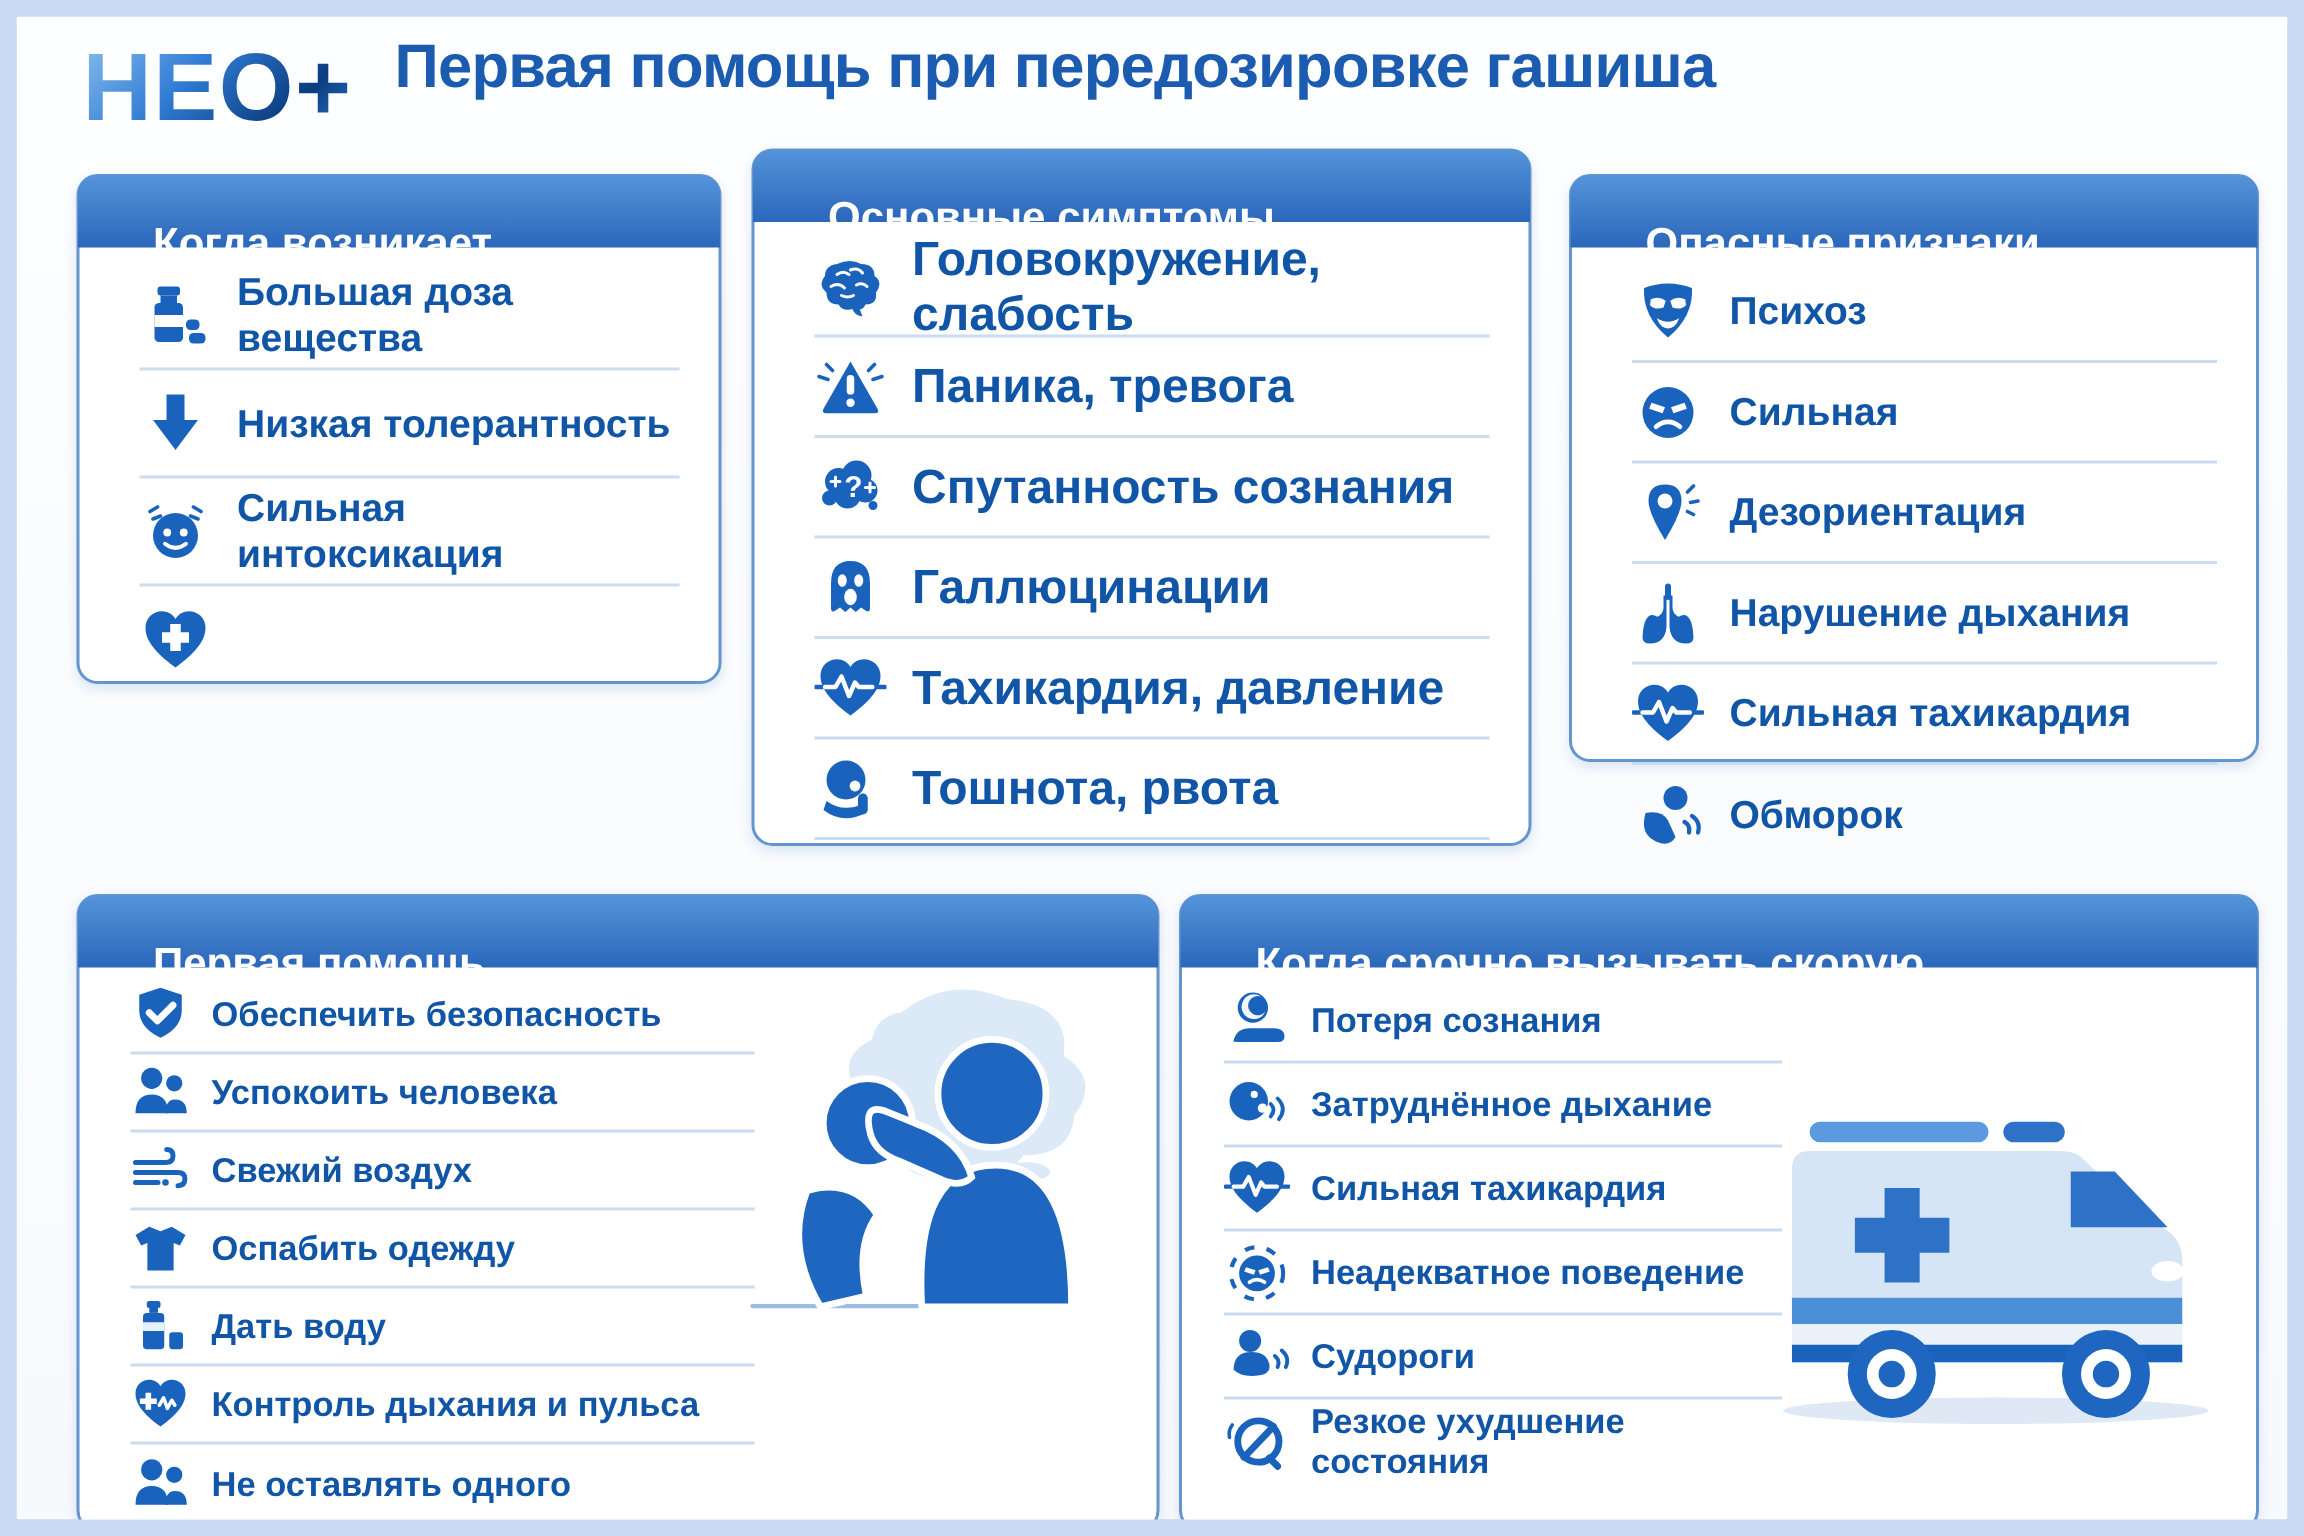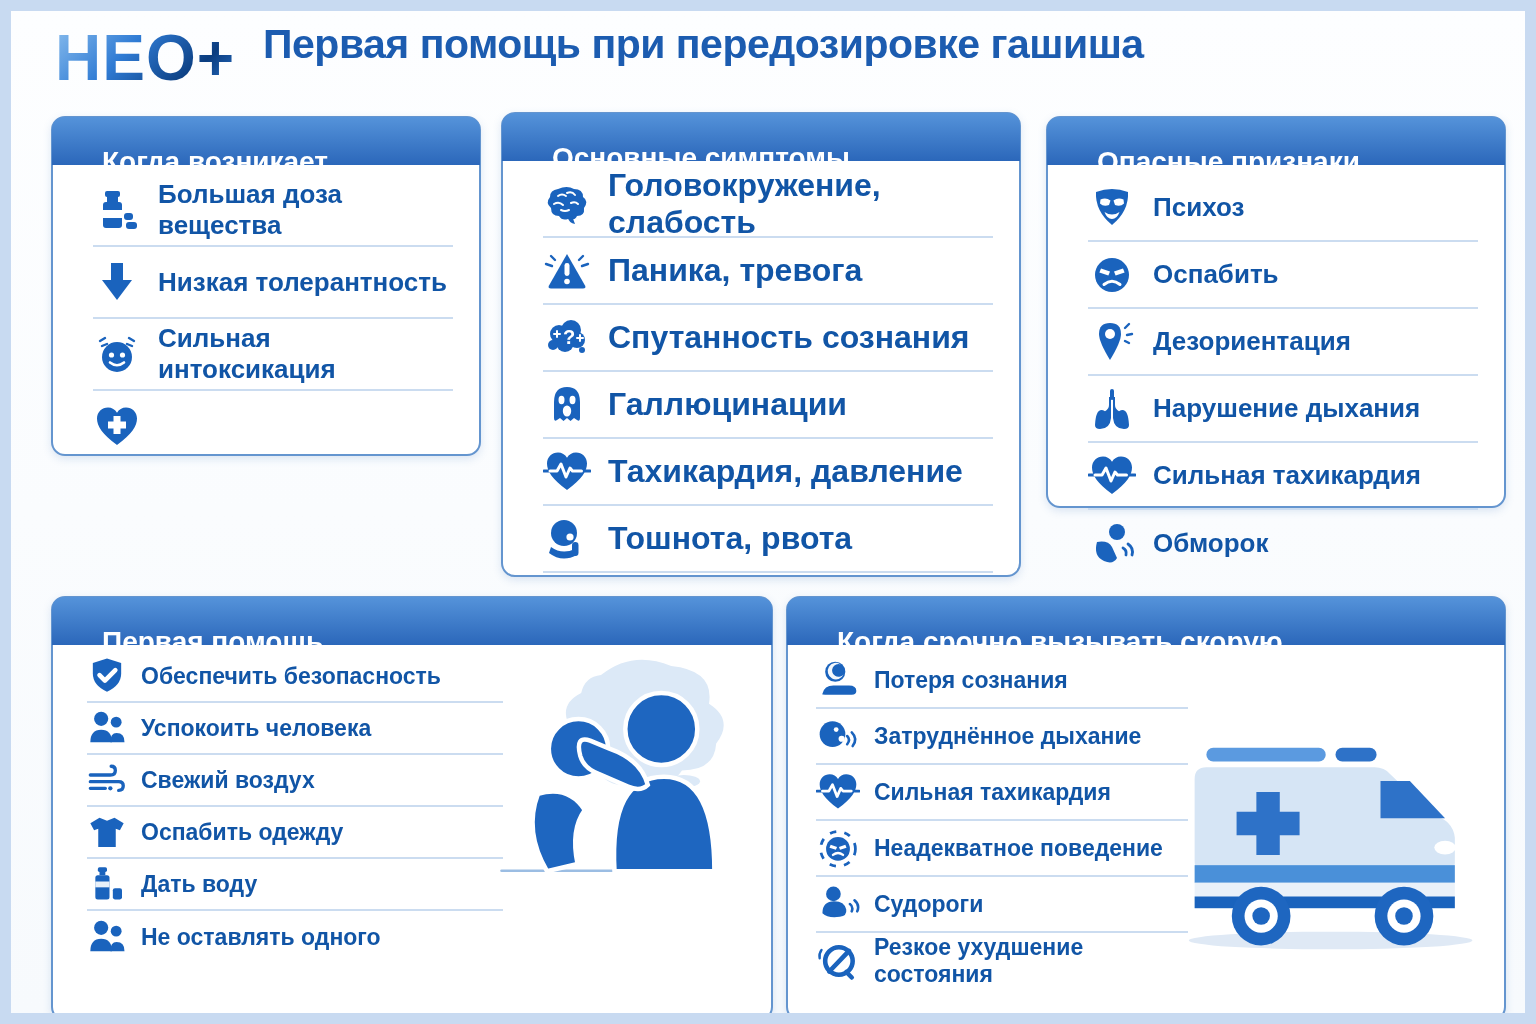--- a/index.html
+++ b/index.html
@@ -103,21 +103,21 @@
         <span class="icon ic48">
             <svg viewBox="0 0 48 48">
           <path class="fill" d="M24 42 C9 31 4 23 4 15.5 C4 9 9 4.5 15 4.5 c3.8 0 7.2 2 9 5.2 c1.8 -3.2 5.2 -5.2 9 -5.2 c6 0 11 4.5 11 11 C44 23 39 31 24 42 Z"></path>
           <path class="wfill" d="M20.5 13 h7 v5.5 h5.5 v7 h-5.5 v5.5 h-7 v-5.5 H15 v-7 h5.5 Z"></path>
         </svg>
           </span>
       </div>
     </div>
   </div>
 
-  <div class="card c2" style="left:490px; top:101px; width:520px; height:465px;">
+  <div class="card c2" style="left:490px; top:88px; width:520px; height:465px;">
     <div class="card-header">
       <span class="card-title">Основные симптомы</span>
     </div>
     <div class="rows">
       <div class="row">
         <span class="icon ic48">
             <svg viewBox="0 0 48 48">
           <path class="fill" d="M15 9 q-8 1 -8 8 q-5 6 1 11 q0 8 8 8 q3 5 9 3 q7 2 9 -3 q8 0 7 -8 q5 -7 -1 -11 q0 -8 -9 -8 q-7 -4 -16 0 z"></path>
           <path class="fill" d="M25 38 q1 5 7 6 l-3 -8 z"></path>
           <path class="wstk" d="M15 16 q4 -3 8 0 M11 24 q5 -3 9 1 M24 13 q5 -2 8 2 M28 23 q4 -2 7 1 M18 30 q4 2 8 0" stroke-width="2"></path>
@@ -204,21 +204,21 @@
       </div>
       <div class="row">
         <span class="icon ic48">
             <svg viewBox="0 0 48 48">
           <circle class="fill" cx="24" cy="24" r="17"></circle>
           <path class="wfill" d="M13 17.5 l9 3 -1.6 4 -9 -3 z"></path>
               <path class="wfill" d="M35 17.5 l-9 3 1.6 4 9 -3 z"></path>
           <path class="wstk" d="M16 33.5 q8 -6.5 16 0" stroke-width="3"></path>
         </svg>
           </span>
-        <span class="label">Оспабить</span>
+        <span class="label">Сильная</span>
       </div>
       <div class="row">
         <span class="icon ic48">
             <svg viewBox="0 0 48 48">
           <path class="fill" d="M22 5 q11 0 11 11 q0 8 -11 26 q-11 -18 -11 -26 q0 -11 11 -11 z"></path>
           <circle class="wfill" cx="22" cy="16" r="5"></circle>
           <path class="stk" d="M37 10 l4 -4 M39 17 l5 -1 M37 23 l4 2" stroke-width="2.4"></path>
         </svg>
           </span>
         <span class="label">Дезориентация</span>
@@ -302,20 +302,30 @@
         <span class="icon ic40">
             <svg viewBox="0 0 48 48">
           <rect class="fill" x="13" y="4" width="11" height="5.5" rx="2"></rect>
               <rect class="fill" x="15" y="9.5" width="7" height="4"></rect>
           <rect class="fill" x="10" y="13.5" width="17" height="29" rx="3"></rect>
               <rect class="wfill" x="10" y="21" width="17" height="7" opacity=".9"></rect>
           <rect class="fill" x="31" y="29" width="11" height="13.5" rx="2.5"></rect>
         </svg>
           </span>
         <span class="label">Дать воду</span>
+      </div>
+      <div class="row">
+        <span class="icon ic40">
+            <svg viewBox="0 0 48 48">
+          <path class="fill" d="M24 42 C9 31 4 23 4 15.5 C4 9 9 4.5 15 4.5 c3.8 0 7.2 2 9 5.2 c1.8 -3.2 5.2 -5.2 9 -5.2 c6 0 11 4.5 11 11 C44 23 39 31 24 42 Z"></path>
+          <path class="wfill" d="M12 15 h4.5 v4.5 H21 v4.5 h-4.5 v4.5 H12 v-4.5 H7.5 v-4.5 H12 Z"></path>
+          <path class="wstk" d="M23 25 l3.5 -6 3 8.5 3.5 -6.5 2.5 4" stroke-width="2.8" stroke-linejoin="round"></path>
+        </svg>
+          </span>
+        <span class="label">Контроль дыхания и пульса</span>
       </div>
       <div class="row">
         <span class="icon ic40">
             <svg viewBox="0 0 48 48">
           <circle class="fill" cx="17" cy="13" r="8.5"></circle>
               <path class="fill" d="M4 41 q0 -15 13 -15 q13 0 13 15 z"></path>
           <circle class="fill" cx="35" cy="17" r="6.5"></circle>
               <path class="fill" d="M28 41 q0 -11 7.5 -11 q9.5 0 9.5 11 z"></path>
         </svg>
           </span>

